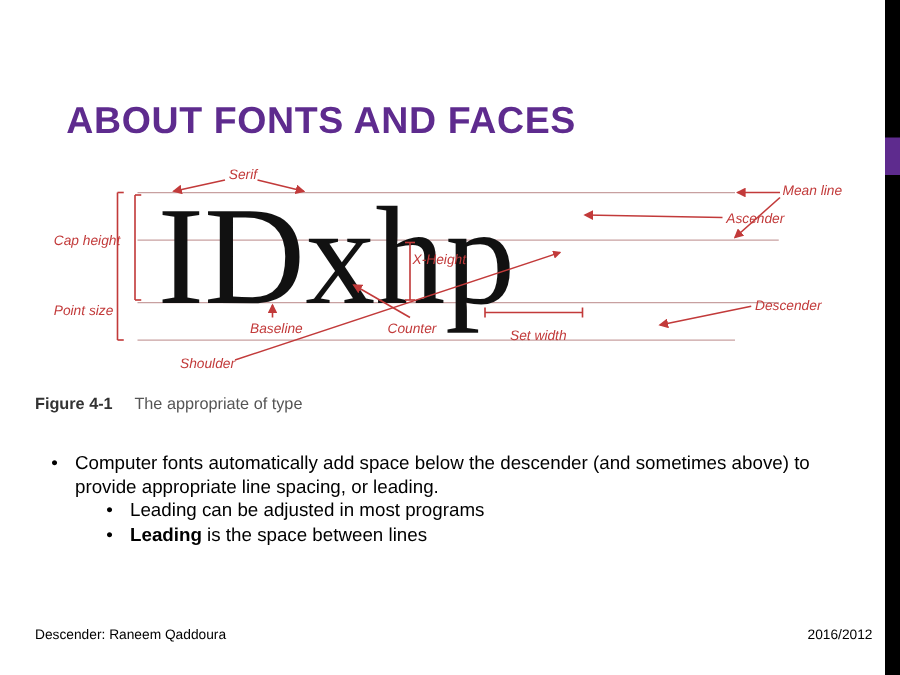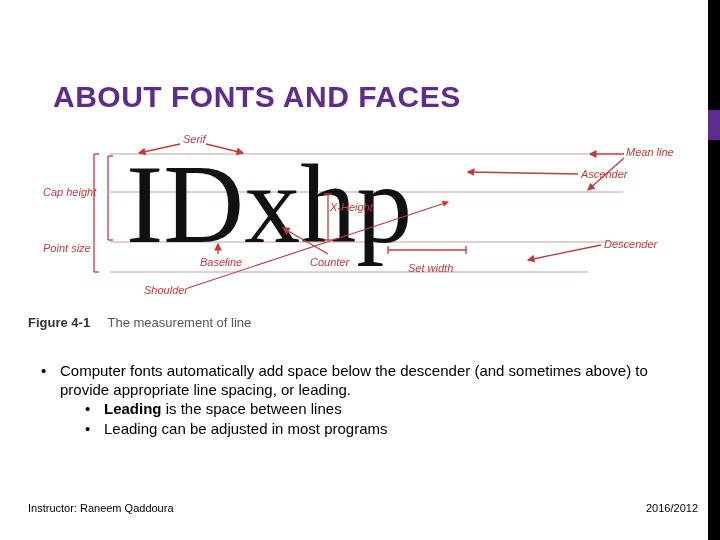--- a/index.html
+++ b/index.html
@@ -160,33 +160,33 @@
 
   <text x="576" y="116" fill="#C23A3A" font-size="11" font-style="italic">Descender</text>
   <line x1="573" y1="113" x2="500" y2="128" stroke="#C23A3A" stroke-width="1.3" marker-end="url(#ah)"></line>
 
   <text x="116" y="162" fill="#C23A3A" font-size="11" font-style="italic">Shoulder</text>
   <line x1="160" y1="156" x2="420" y2="70" stroke="#C23A3A" stroke-width="1.1" marker-end="url(#ah)"></line>
 </svg>
 
 <div class="fig-caption">
   <span class="fig-num">Figure 4-1</span>
-  <span>The measurement of line</span>
+  <span>The appropriate of type</span>
 </div>
 
 <div class="bullets">
   <ul>
     <li class="top">
       <span>Computer fonts automatically add space below the descender (and sometimes above) to provide appropriate line spacing, or leading.</span>
       <ul class="sub">
         <li>
-          <b>Leading</b><span> is the space between lines</span>
+          <span>Leading can be adjusted in most programs</span>
         </li>
         <li>
-          <span>Leading can be adjusted in most programs</span>
+          <b>Leading</b><span> is the space between lines</span>
         </li>
       </ul>
     </li>
   </ul>
 </div>
 
-<div class="instructor">Instructor: Raneem Qaddoura</div>
+<div class="instructor">Descender: Raneem Qaddoura</div>
 <div class="year">2016/2012</div>
 
 </body></html>

